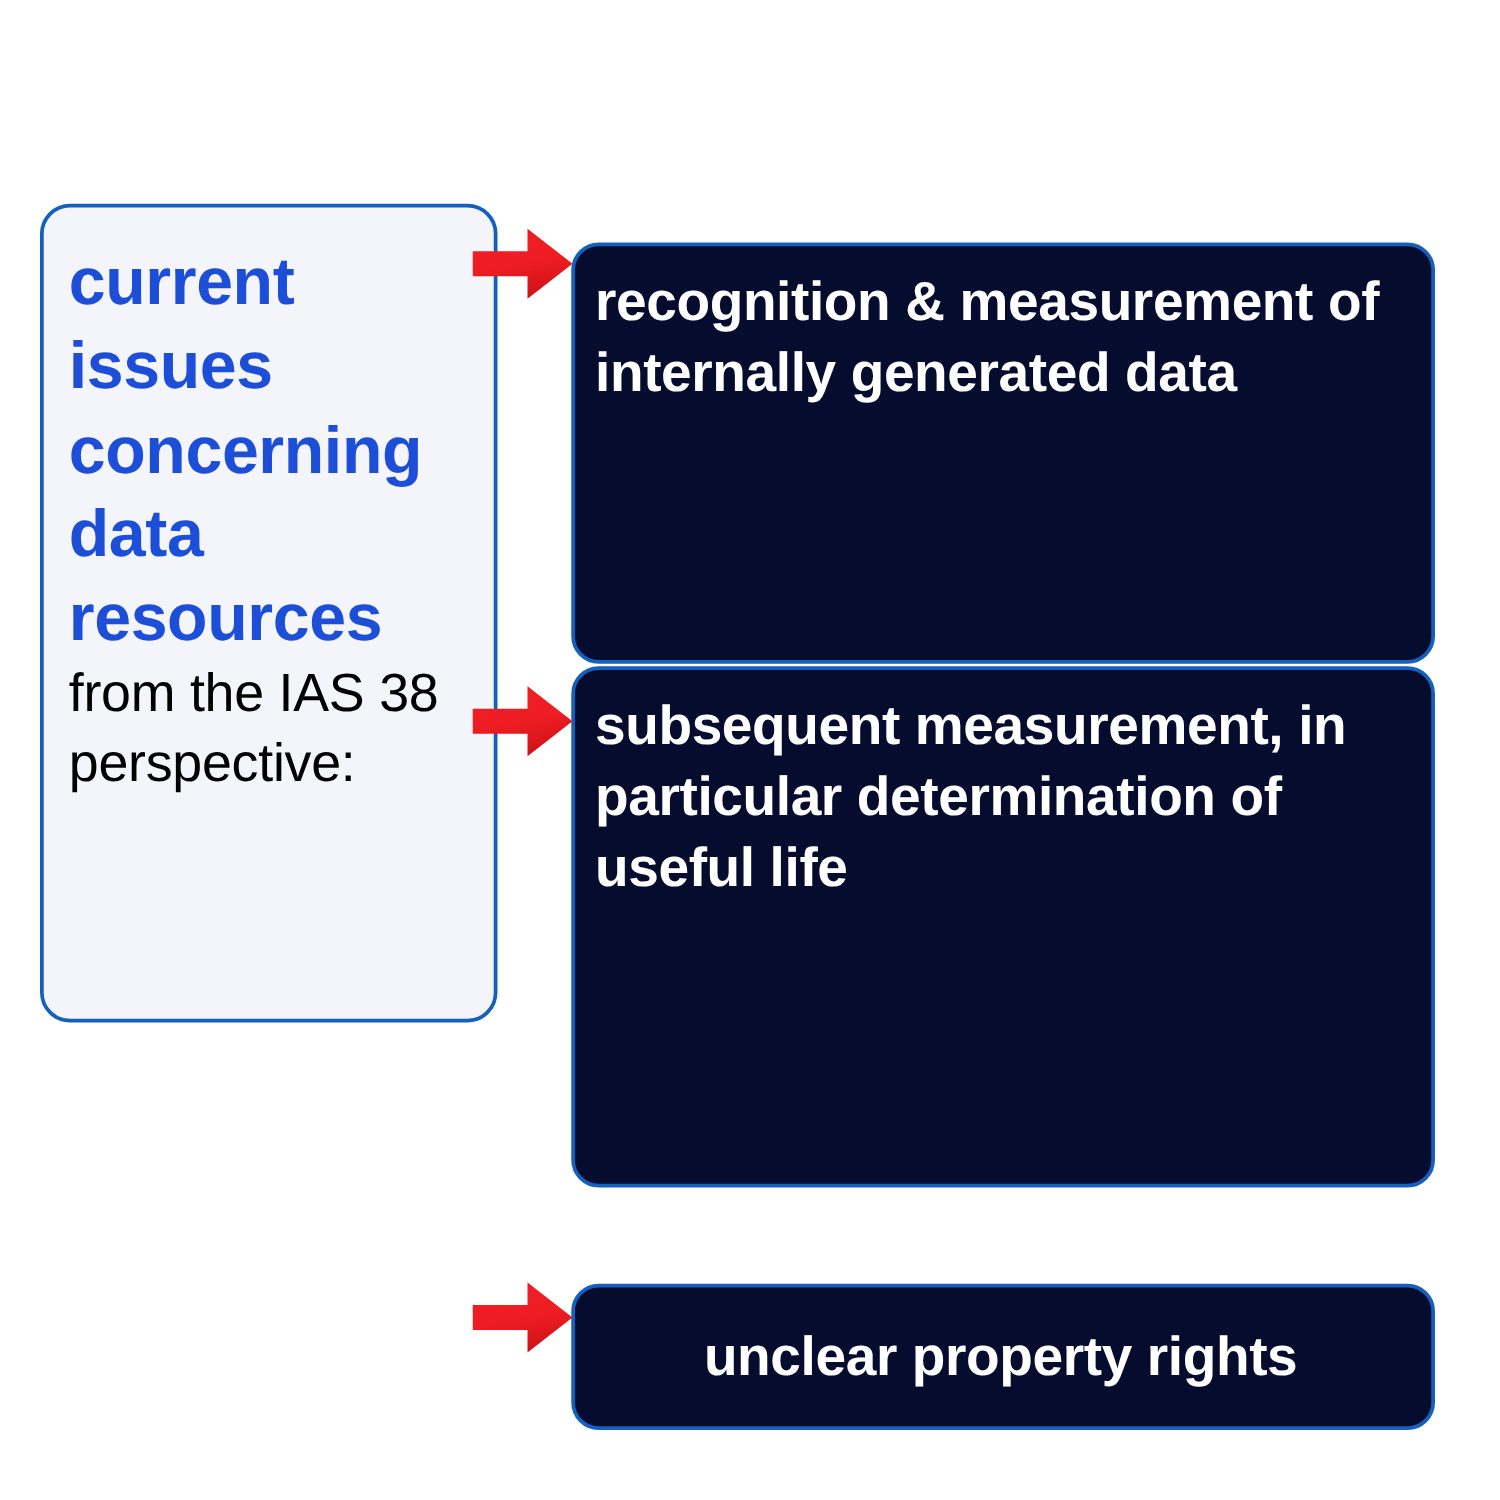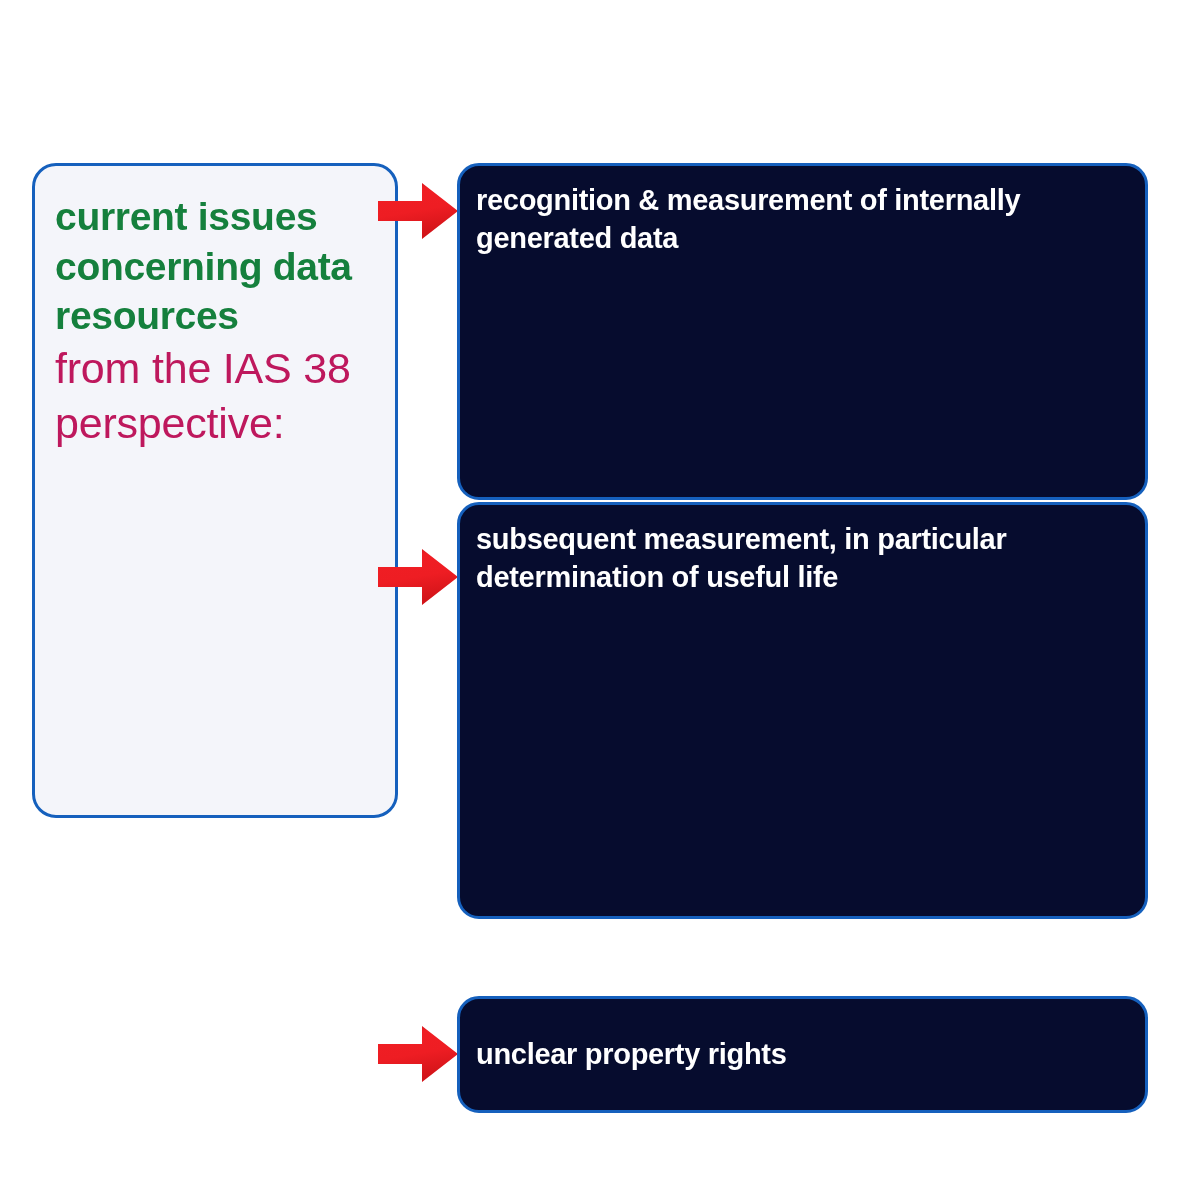--- a/index.html
+++ b/index.html
@@ -32,58 +32,59 @@
     box-sizing: border-box;
     background: #f4f5fa;
     border: 3px solid #1560bd;
     border-radius: 24px;
     padding: 26px 18px 18px 20px;
     display: flex;
     flex-direction: column;
     justify-content: flex-start;
   }
   .source-strong {
-    font-size: 39px;
+    font-size: 53px;
     font-weight: 700;
     line-height: 1.27;
-    color: #15803d;
+    color: #1d4ed8;
     letter-spacing: -0.3px;
     word-break: break-word;
   }
   .source-normal {
     font-size: 43px;
     font-weight: 400;
     line-height: 1.30;
-    color: #be185d;
+    color: #000000;
     letter-spacing: -0.2px;
     word-break: break-word;
   }
 
   
   .target-node {
     position: absolute;
     left: 457px;
     width: 691px;
     box-sizing: border-box;
     background: #060c2e;
     border: 3px solid #1560bd;
     border-radius: 22px;
     color: #ffffff;
-    font-size: 29px;
+    font-size: 44px;
     font-weight: 700;
     line-height: 1.30;
     letter-spacing: -0.3px;
     padding: 16px 20px 16px 16px;
     display: flex;
     align-items: flex-start;
     word-break: break-word;
+    margin-top: 31px;
   }
   .target-node.node-1 { top: 163px;  height: 337px; }
   .target-node.node-2 { top: 502px;  height: 417px; }
-  .target-node.node-3 { top: 996px;  height: 117px; align-items: center; }
+  .target-node.node-3 { top: 996px;  height: 117px; align-items: center; text-align: center; }
 
   .node-text { display: block; width: 100%; }
 
   
   .arrow {
     position: absolute;
     width: 80px;
     height: 58px;
     left: 378px;
   }

